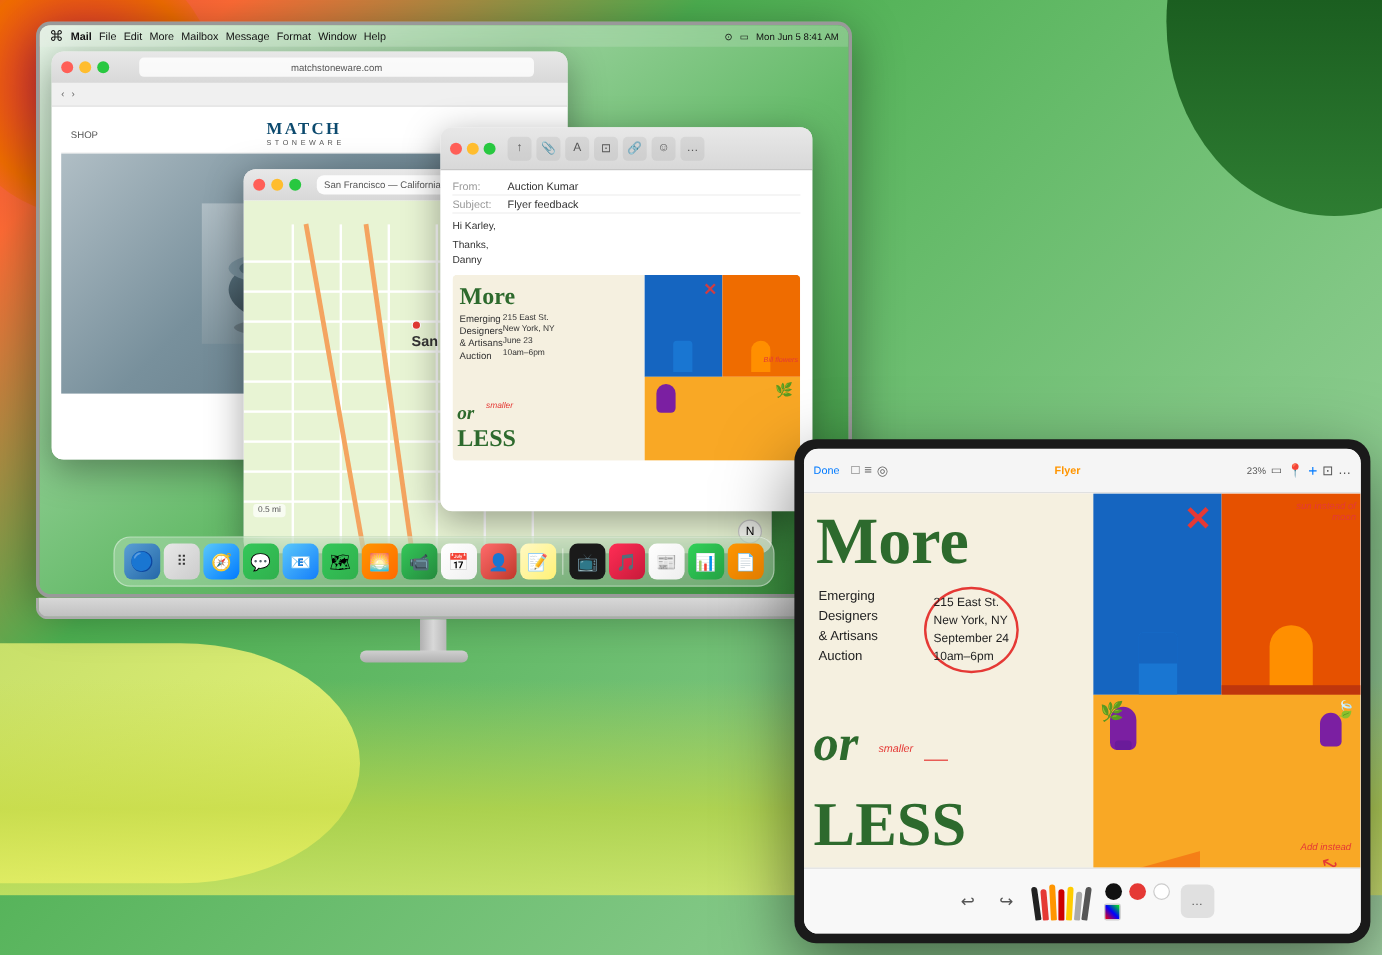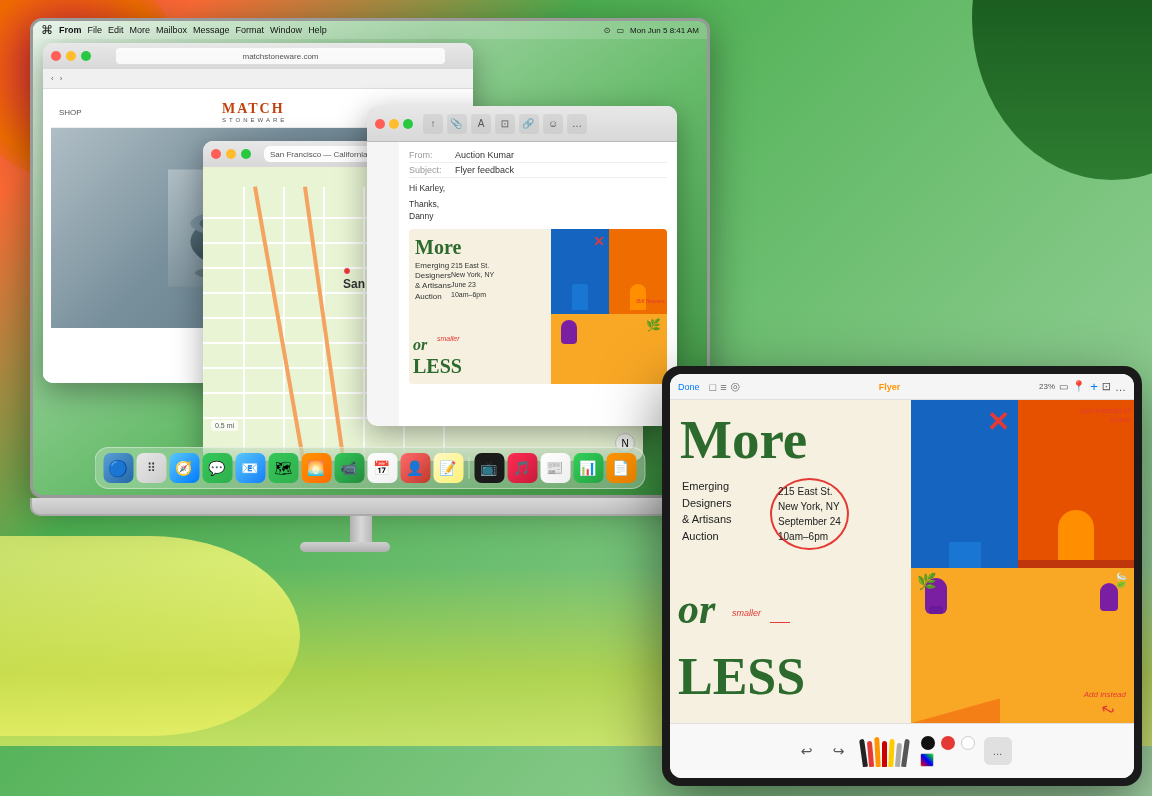--- a/index.html
+++ b/index.html
@@ -161,21 +161,21 @@
       display: flex;
       justify-content: space-between;
       align-items: center;
       padding: 4px 8px;
       border-bottom: 1px solid #eee;
     }
     .match-logo {
       font-size: 14px;
       font-weight: 900;
       letter-spacing: 2px;
-      color: #c2410c;
+      color: #0c4a6e;
       font-family: Georgia, serif;
     }
     .match-logo-sub {
       font-size: 6px;
       letter-spacing: 3px;
       color: #555;
       text-align: center;
     }
     .match-cart { font-size: 7px; color: #333; }
     .match-bowl-image {
@@ -284,21 +284,20 @@
       display: flex; align-items: center; justify-content: center;
       font-size: 10px;
       color: #555;
     }
     .mail-body {
       padding: 6px 10px;
       font-size: 9px;
       background: white;
       height: calc(100% - 36px);
       overflow: hidden;
-      margin-left: 32px;
     }
     .mail-field {
       display: flex;
       padding: 2px 0;
       border-bottom: 1px solid #eee;
       gap: 6px;
     }
     .mail-field-label { color: #999; width: 40px; flex-shrink: 0; }
     .mail-field-value { color: #333; font-weight: 500; }
     .mail-compose-text {
@@ -338,21 +337,21 @@
       z-index: 30;
     }
     .ipad-screen {
       position: absolute;
       top: 8px; left: 8px; right: 8px; bottom: 8px;
       background: white;
       border-radius: 12px;
       overflow: hidden;
     }
     .ipad-toolbar {
-      height: 26px;
+      height: 37px;
       background: #f5f5f5;
       border-bottom: 1px solid #e0e0e0;
       display: flex;
       align-items: center;
       padding: 0 8px;
       gap: 6px;
       font-size: 8px;
     }
     .ipad-toolbar-left { display: flex; gap: 4px; align-items: center; color: #666; }
     .ipad-toolbar-center { flex: 1; text-align: center; font-size: 9px; font-weight: 600; color: #ff9500; }
@@ -423,21 +422,21 @@
   <div style="position:absolute;top:0;right:0;width:200px;height:180px;background:linear-gradient(180deg,#1b5e20,#2e7d32);clip-path:ellipse(70% 90% at 80% 10%);"></div>
   <div class="desktop-blob-green"></div>
   <div style="position:absolute;bottom:50px;left:0;right:0;height:180px;background:linear-gradient(0deg,#e8f062 0%,#c5d940 40%,transparent 100%);opacity:0.7;"></div>
 
   <div class="imac-monitor">
     <div class="imac-screen">
       <div class="imac-screen-inner">
 
         <div class="menubar">
           <span style="font-size:12px;">⌘</span>
-          <span style="font-weight:600;">From</span>
+          <span style="font-weight:600;">Mail</span>
           <span style="display:flex;gap:6px;">
             <span style="font-size:9px;">File</span>
             <span style="font-size:9px;">Edit</span>
             <span style="font-size:9px;">More</span>
             <span style="font-size:9px;">Mailbox</span>
             <span style="font-size:9px;">Message</span>
             <span style="font-size:9px;">Format</span>
             <span style="font-size:9px;">Window</span>
             <span style="font-size:9px;">Help</span>
           </span>

